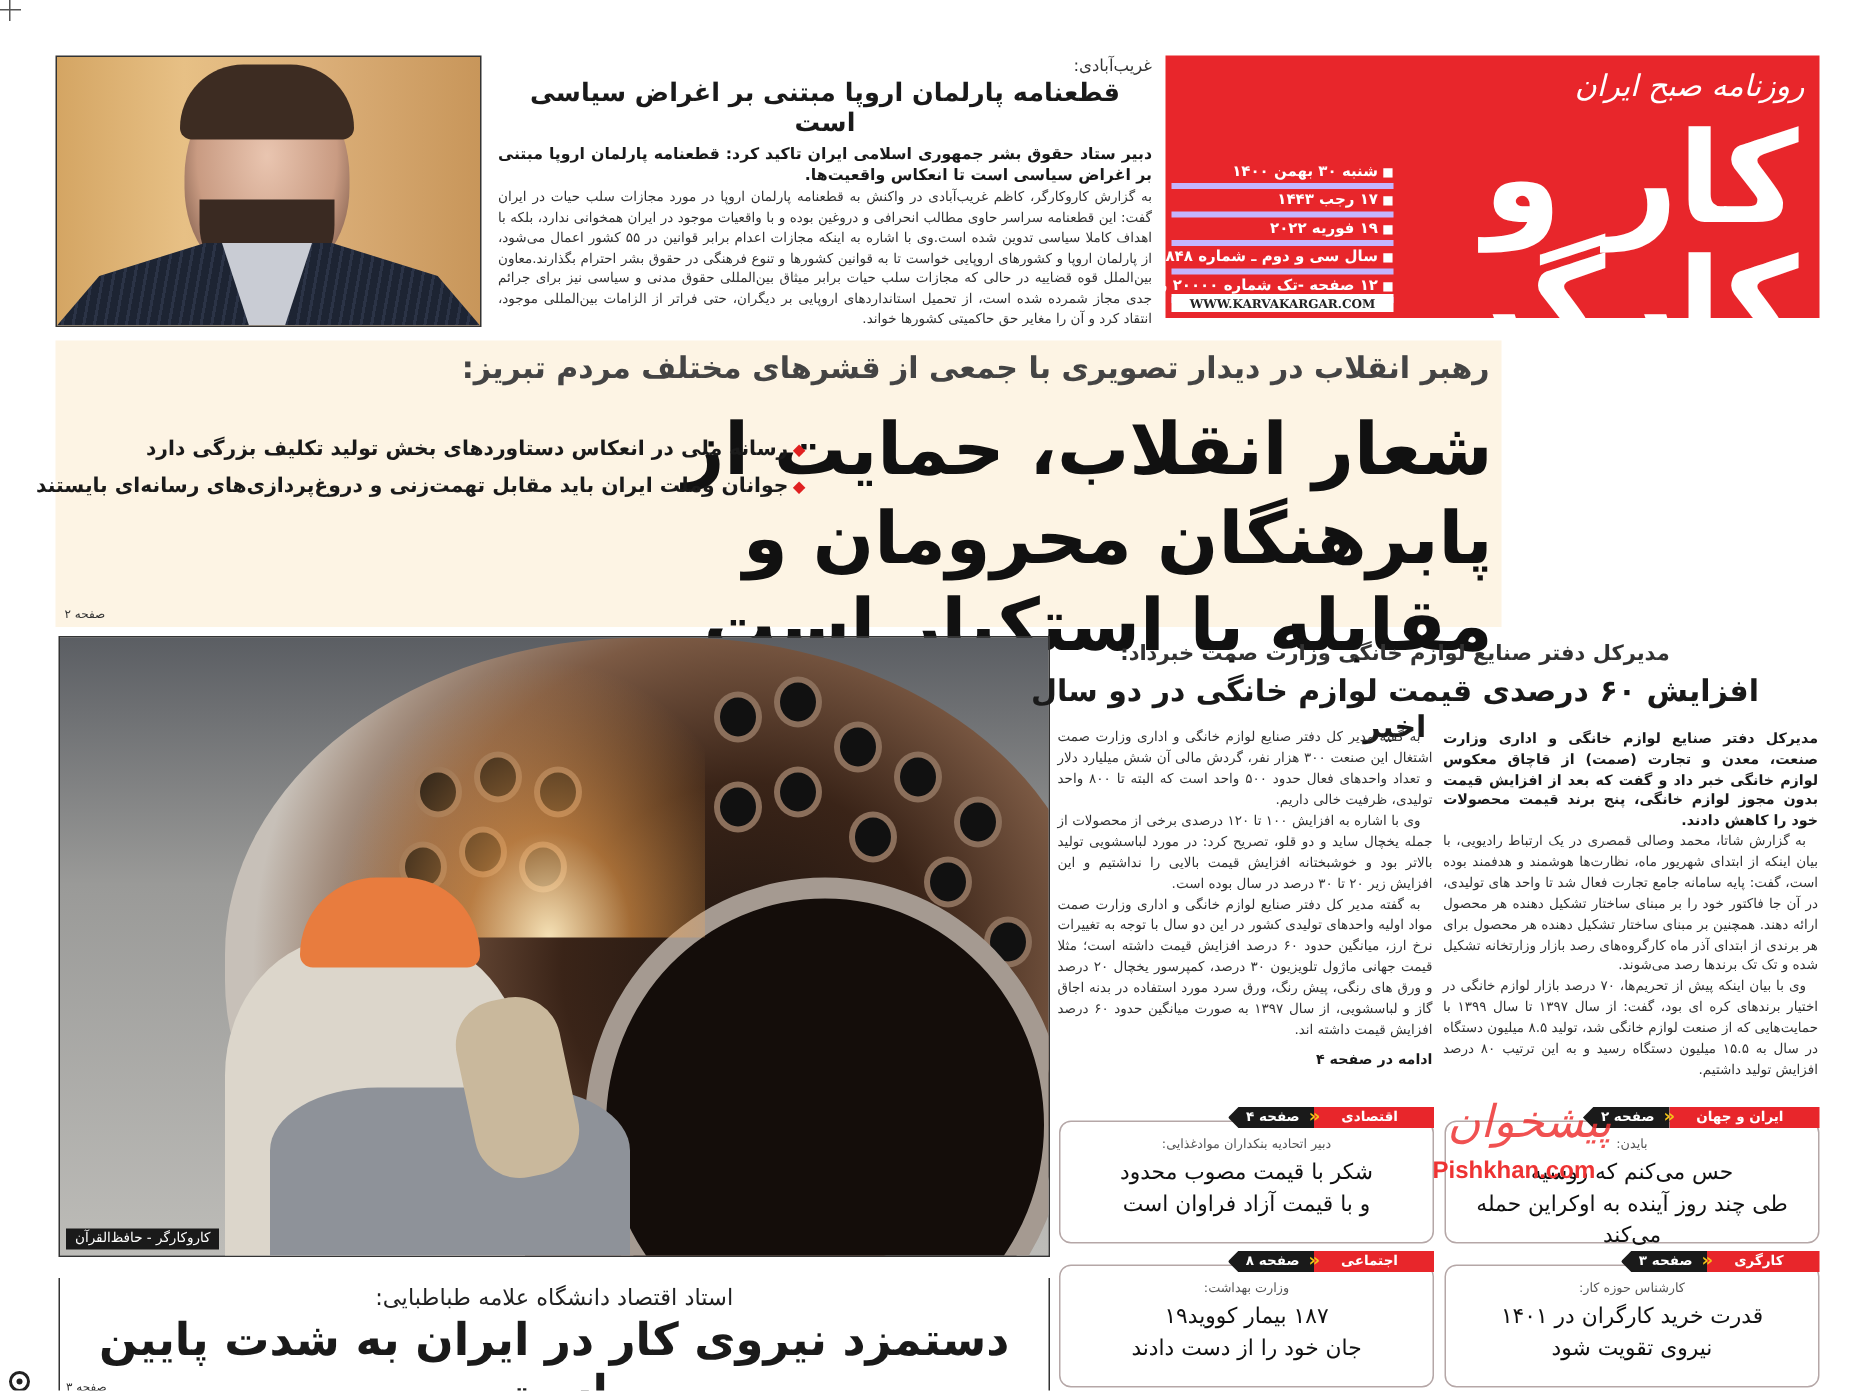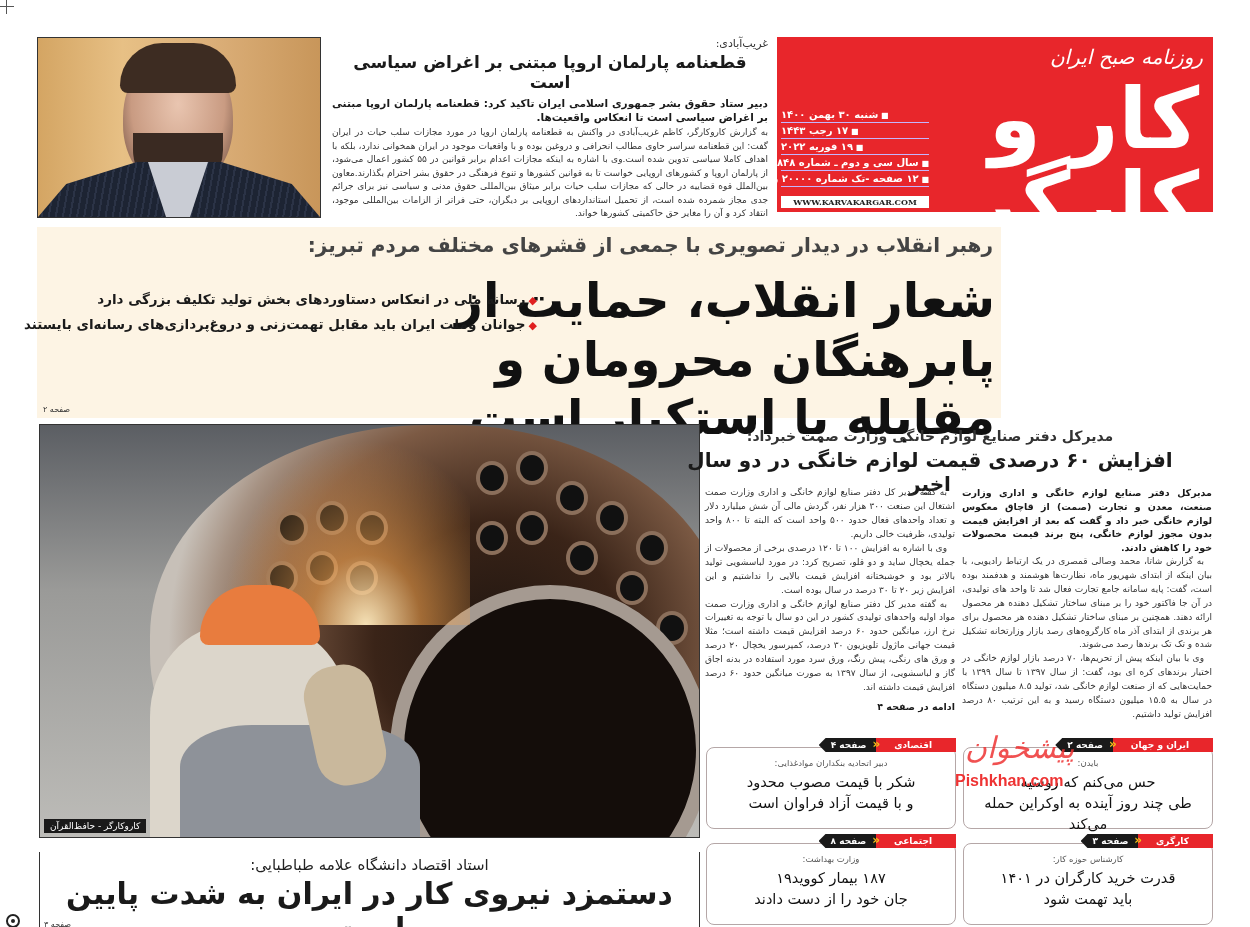--- a/index.html
+++ b/index.html
@@ -12,21 +12,21 @@
   .crosshair:before { content: ""; position: absolute; left: 6px; top: 0; width: 1px; height: 14px; background: #555; }
   .crosshair:after { content: ""; position: absolute; left: 0; top: 6px; width: 14px; height: 1px; background: #555; }
   .reg-mark { position: absolute; left: 6px; top: 914px; width: 14px; height: 14px; border: 2px solid #222; border-radius: 50%; }
   .reg-mark:after { content: ""; position: absolute; left: 3px; top: 3px; width: 4px; height: 4px; background: #222; border-radius: 50%; }
 
   
   .masthead { position: absolute; left: 777px; top: 37px; width: 436px; height: 175px; background: #e8262b; color: #fff; }
   .masthead .tagline { position: absolute; right: 10px; top: 8px; font-family: "DejaVu Serif", serif; font-style: italic; font-size: 20px; }
   .masthead .logo { position: absolute; right: 14px; top: 40px; font-family: "DejaVu Sans", sans-serif; font-weight: bold; font-size: 84px; line-height: 1; letter-spacing: -2px; }
   .masthead .info { position: absolute; left: 4px; top: 70px; width: 148px; }
-  .masthead .info li { list-style: none; font-size: 10px; font-weight: bold; border-bottom: 1px solid #c4b5fd; padding: 2px 0 2px; text-align: left; white-space: nowrap; }
+  .masthead .info li { list-style: none; font-size: 10px; font-weight: bold; border-bottom: 4px solid #c4b5fd; padding: 2px 0 2px; text-align: right; white-space: nowrap; }
   .masthead .info li:before { content: "■ "; font-size: 8px; }
   .masthead .url { position: absolute; left: 4px; top: 159px; width: 148px; height: 12px; background: #fff; color: #222; font-family: "DejaVu Serif", serif; font-size: 8px; font-weight: bold; text-align: center; line-height: 12px; }
 
   
   .top-photo { position: absolute; left: 37px; top: 37px; width: 284px; height: 181px; border: 1px solid #333; overflow: hidden;
     background: linear-gradient(90deg, #d4a563 0%, #e7c085 30%, #dcb07a 60%, #c8965a 100%); }
   .top-photo .head { position: absolute; left: 85px; top: 10px; width: 110px; height: 140px; border-radius: 50% 50% 45% 45%; background: radial-gradient(ellipse at 50% 40%, #e9c5b0 0%, #c99b82 60%, #5a3d30 100%); }
   .top-photo .hair { position: absolute; left: 82px; top: 5px; width: 116px; height: 50px; border-radius: 55px 55px 10px 10px; background: #3d2c22; }
   .top-photo .beard { position: absolute; left: 95px; top: 95px; width: 90px; height: 62px; border-radius: 0 0 45px 45px; background: #3a2a22; }
   .top-photo .suit { position: absolute; left: 0; bottom: 0; width: 100%; height: 55px; background: repeating-linear-gradient(100deg, #1d2433 0 5px, #2b3346 5px 7px); clip-path: polygon(10% 40%, 35% 0, 65% 0, 90% 40%, 100% 100%, 0 100%); }
@@ -211,21 +211,21 @@
 
 <div class="teaser rtl" style="left:963px;top:843px">
   <div class="tab">
     <span class="sec">کارگری</span>
     <span class="chev">«</span>
     <span class="pg">صفحه ۳</span>
   </div>
   <div class="kicker">کارشناس حوزه کار:</div>
   <div class="title">
       <div>قدرت خرید کارگران در ۱۴۰۱</div>
-      <div>باید تهمت شود</div>
+      <div>نیروی تقویت شود</div>
     </div>
 </div>
 
 <div class="teaser rtl" style="left:706px;top:843px">
   <div class="tab">
     <span class="sec">اجتماعی</span>
     <span class="chev">«</span>
     <span class="pg">صفحه ۸</span>
   </div>
   <div class="kicker">وزارت بهداشت:</div>

